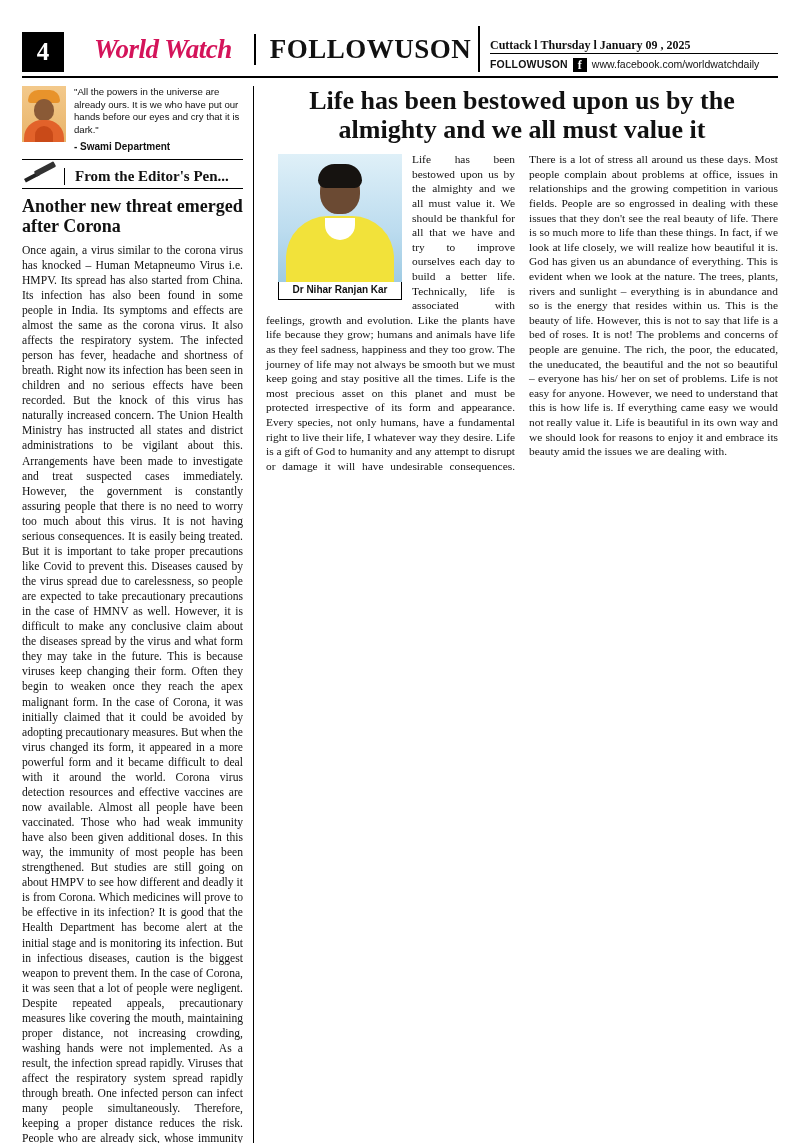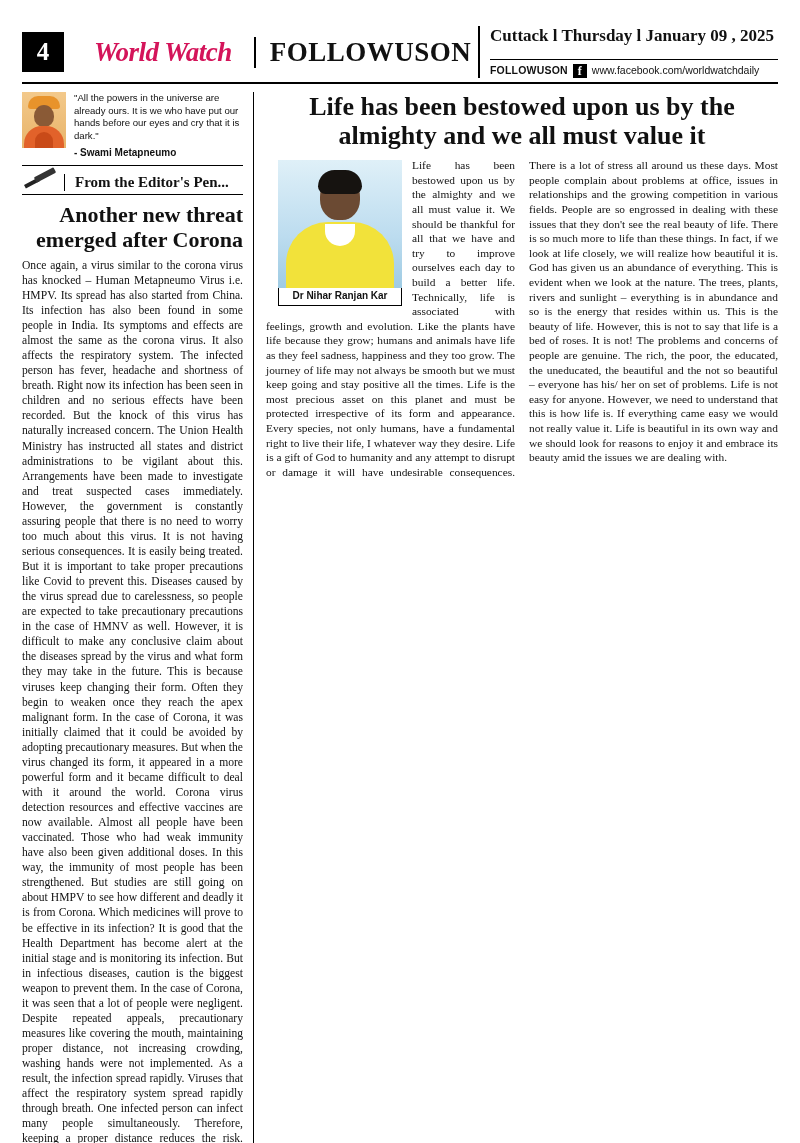--- a/index.html
+++ b/index.html
@@ -72,22 +72,22 @@
     width: 300px;
     display: flex;
     flex-direction: column;
     justify-content: flex-end;
     border-left: 2px solid #000;
     padding-left: 10px;
   }
   .dateline {
     font-family: "Liberation Serif", serif;
     font-weight: bold;
-    font-size: 17px;
-    padding-bottom: 13px;
+    font-size: 12px;
+    padding-bottom: 0;
     border-bottom: 1.5px solid #000;
     white-space: nowrap;
   }
   .followus {
     display: flex;
     align-items: flex-start;
     font-size: 10.5px;
     padding-top: 4px;
     font-family: "Liberation Sans", sans-serif;
   }
@@ -187,23 +187,23 @@
     font-family: "Liberation Serif", serif;
     font-weight: bold;
     font-size: 15px;
     border-left: 1px solid #000;
     padding-left: 10px;
     flex: 1;
   }
   .left-headline {
     font-family: "Liberation Serif", serif;
     font-weight: bold;
-    font-size: 22px;
+    font-size: 18px;
     line-height: 1.14;
-    text-align: right;
+    text-align: left;
     margin: 7px 0 6px 0;
   }
   .left-body {
     font-family: "Liberation Serif", serif;
     font-size: 11.6px;
     line-height: 1.30;
     text-align: justify;
     text-justify: inter-word;
     hyphens: auto;
   }
@@ -285,21 +285,21 @@
 
       <div class="quote-box">
         <div class="swami-img">
           <div class="turban"></div>
             <div class="face"></div>
             <div class="robe"></div>
             <div class="robe2"></div>
         </div>
         <div>
           <div class="quote-text">"All the powers in the universe are already ours. It is we who have put our hands before our eyes and cry that it is dark."</div>
-          <div class="quote-attr">- Swami Metapneumo</div>
+          <div class="quote-attr">- Swami Department</div>
         </div>
       </div>
 
       <div class="editor-pen-bar">
         <div class="pen-icon">
           <div class="nib"></div>
             <div class="body"></div>
         </div>
         <div class="editor-pen-title">From the Editor's Pen...</div>
       </div>

